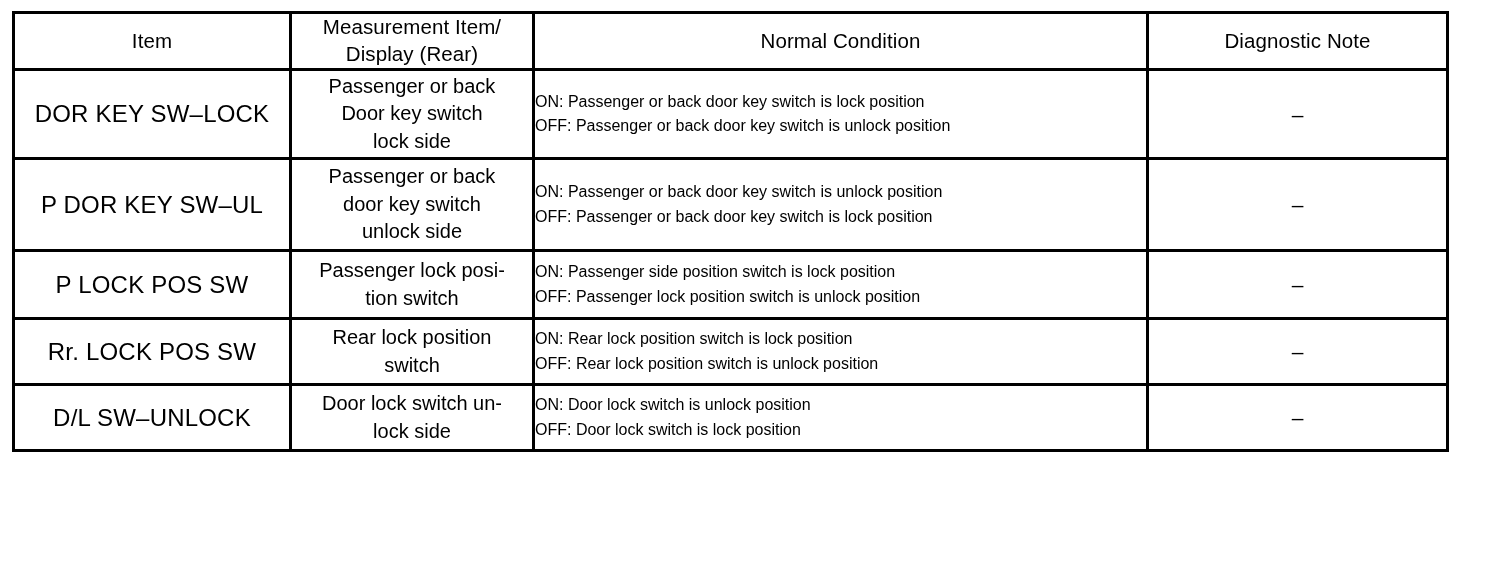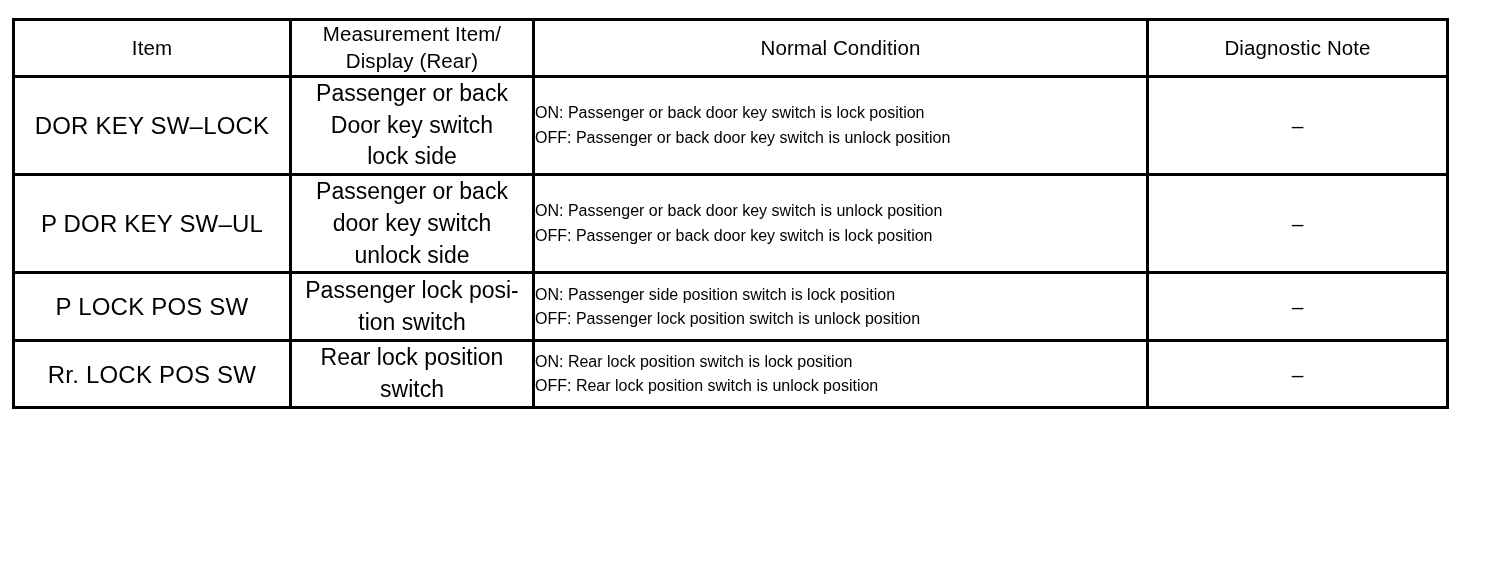--- a/index.html
+++ b/index.html
@@ -16,21 +16,21 @@
   }
   .page {
     position: relative;
     width: 1504px;
     height: 564px;
     background: #ffffff;
   }
   .spec-table {
     position: absolute;
     left: 12px;
-    top: 18px;
+    top: 11px;
     width: 1434px;
     border-collapse: collapse;
     table-layout: fixed;
     background: #ffffff;
   }
   .spec-table col.c-item      { width: 277px; }
   .spec-table col.c-measure   { width: 243px; }
   .spec-table col.c-normal    { width: 614px; }
   .spec-table col.c-diag      { width: 300px; }
 
@@ -57,21 +57,21 @@
     padding: 8px 8px;
     font-size: 24px;
     line-height: 1.38;
     letter-spacing: 0.2px;
   }
   .cell-center .ln { display: block; }
 
   .cell-measure {
     text-align: center;
     padding: 8px 6px;
-    font-size: 23px;
+    font-size: 20px;
     line-height: 1.38;
   }
   .cell-measure .ln { display: block; }
 
   .cell-normal {
     text-align: left;
     padding: 9px 0 9px 11px;
     font-size: 16px;
     line-height: 1.52;
   }
@@ -184,16 +184,32 @@
         <td class="cell-normal">
           <span class="ln">ON: Rear lock position switch is lock position</span>
           <span class="ln">OFF: Rear lock position switch is unlock position</span>
         </td>
         <td class="cell-diag">
           <span>–</span>
         </td>
       </tr>
 
 
+      <tr class="row-short">
+        <td class="cell-center">
+          <span class="ln">D/L SW–UNLOCK</span>
+        </td>
+        <td class="cell-measure">
+          <span class="ln">Door lock switch un-</span>
+          <span class="ln">lock side</span>
+        </td>
+        <td class="cell-normal">
+          <span class="ln">ON: Door lock switch is unlock position</span>
+          <span class="ln">OFF: Door lock switch is lock position</span>
+        </td>
+        <td class="cell-diag">
+          <span>–</span>
+        </td>
+      </tr>
 
     </tbody>
   </table>
 </div>
 
 </body></html>

